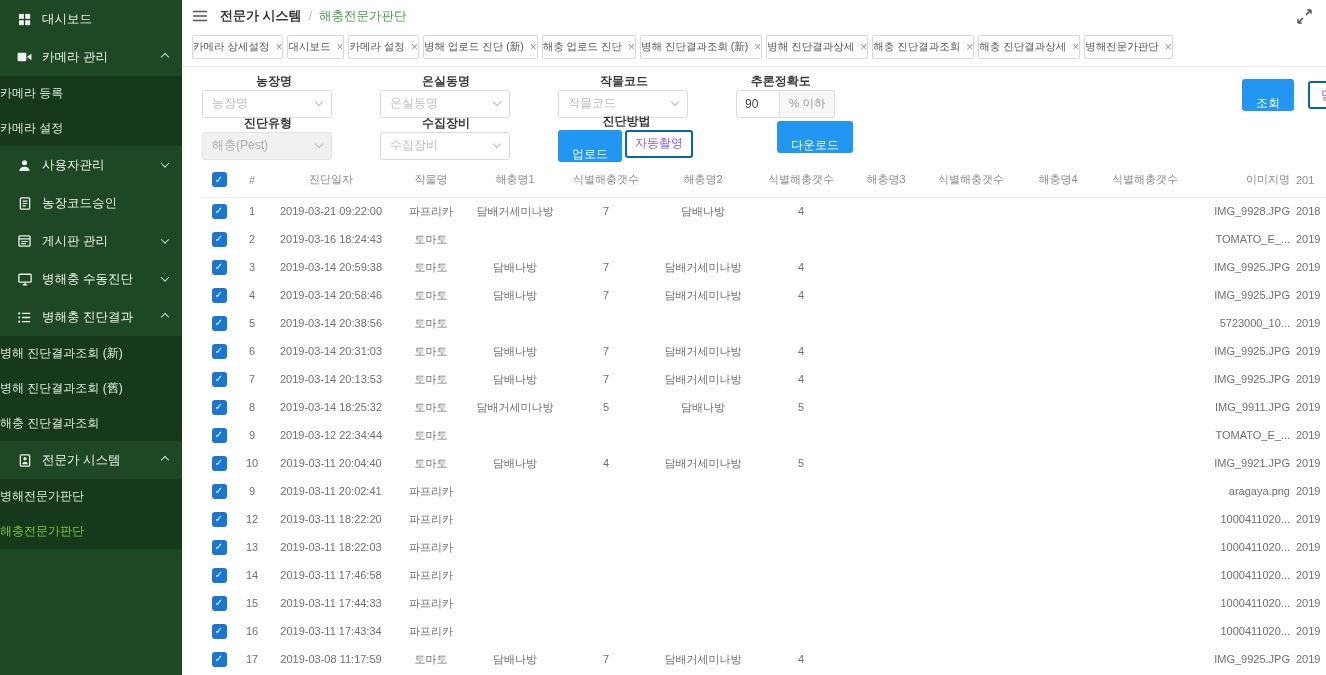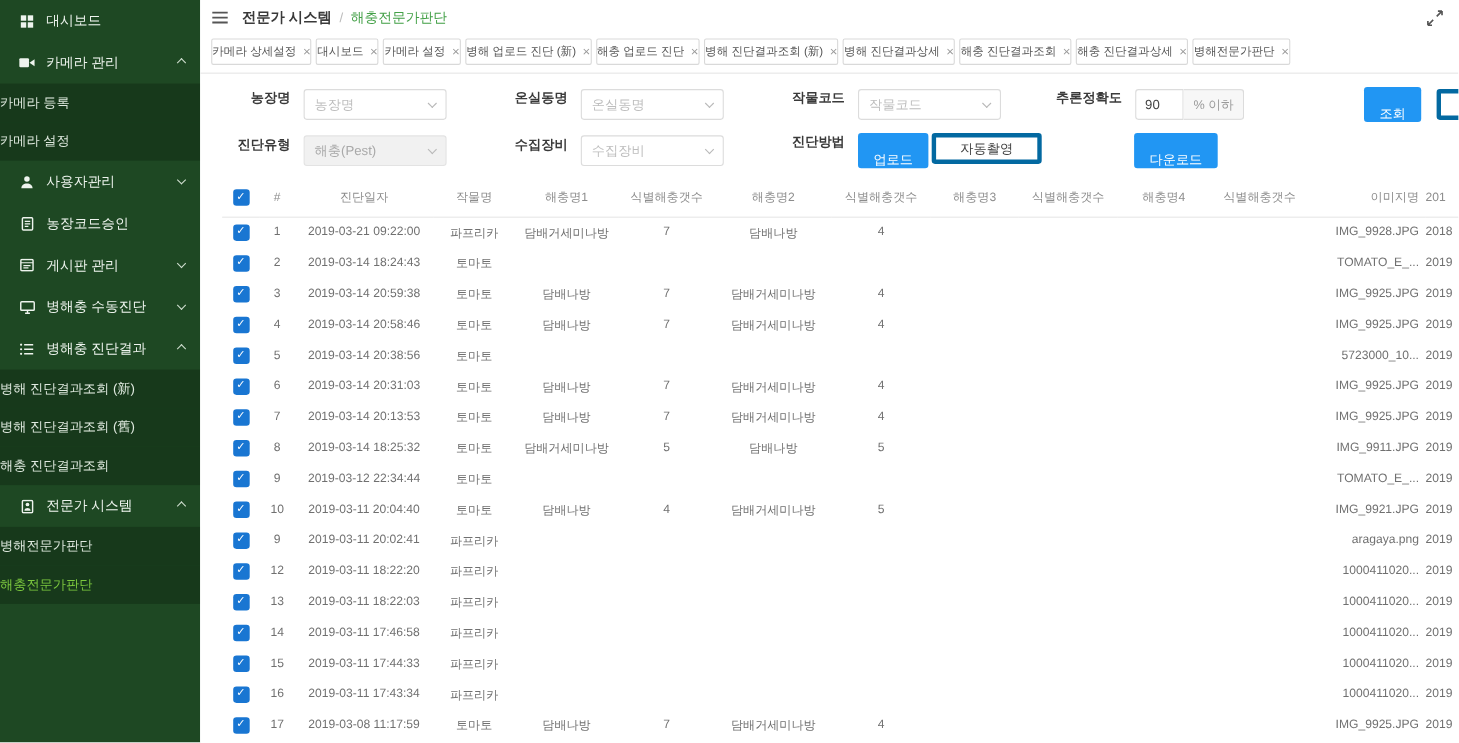--- a/index.html
+++ b/index.html
@@ -36,37 +36,37 @@
     border-radius:2px; padding:0 0; height:24px; font-size:10.5px; color:#555;
     background:#fff; cursor:pointer; }
   .tab .x { color:#9a9a9a; font-size:12px; line-height:1; }
 
   
   .filters { padding:14px 0 12px 20px; flex-shrink:0; }
   .frow { display:flex; align-items:center; height:28px; }
   .frow + .frow { margin-top:14px; }
   .flabel { width:62px; text-align:right; font-size:12px; font-weight:bold; color:#3a3a3a;
     margin-right:12px; flex-shrink:0; white-space:nowrap; }
-  .fgroup { display:flex; align-items:flex-start; }
+  .fgroup { display:flex; align-items:center;flex-direction:column; }
   .fgroup + .fgroup { margin-left:48px; }
   .fselect { width:130px; height:28px; border:1px solid #dcdcdc; border-radius:3px;
     display:flex; align-items:center; padding:0 9px; font-size:12px; color:#bdbdbd;
     background:#fff; cursor:pointer; }
   .fselect.disabled { background:#f1f1f1; border-color:#e3e3e3; color:#a9a9a9; }
   .sel-chev { width:6px; height:6px; border-right:1.4px solid #b9b9b9; border-bottom:1.4px solid #b9b9b9;
     transform:rotate(45deg); margin-left:auto; margin-top:-3px; }
   .igroup { display:flex; }
   .finput { width:44px; height:28px; border:1px solid #dcdcdc; border-radius:3px 0 0 3px;
     padding:0 8px; font-size:12px; color:#444; outline:none; }
   .addon { height:28px; display:flex; align-items:center; padding:0 9px; border:1px solid #dcdcdc;
     border-left:none; border-radius:0 3px 3px 0; background:#f7f7f7; color:#9a9a9a; font-size:11.5px; white-space:nowrap; }
   .btn { height:28px; border:none; border-radius:3px; font-size:12px; cursor:pointer;
     font-family:inherit; white-space:nowrap; }
   .btn.blue { background:#2196f3; color:#fff; padding:16px 14px; }
-  .btn.ghost { background:#fff; border:4px solid #0369a1; color:#404040; padding:0 22px; }
+  .btn.ghost { background:#fff; border:2px solid #0369a1; color:#8b5cf6; padding:0 8px; }
   .search-btn { margin-left:auto; }
   .close-btn { margin-left:14px; margin-right:-32px; width:50px; }
   .method-group { display:flex; gap:3px; }
   .download-btn { margin-left:84px; }
 
   
   .tablewrap { flex:1; overflow:hidden; padding-left:20px; }
   table { border-collapse:collapse; table-layout:fixed; width:1164px; }
   th { height:34px; font-size:11px; color:#8c8c8c; font-weight:normal;
     border-bottom:1px solid #ededed; white-space:nowrap; overflow:hidden; }
@@ -359,21 +359,21 @@
               <td class="al-center"></td>
               <td class="al-center"></td>
               <td class="al-center"></td>
               <td class="al-center"></td>
               <td class="al-right">IMG_9928.JPG</td>
               <td class="al-left">2018</td>
             </tr>
             <tr>
               <td class="al-center"><span class="cb">✓</span></td>
               <td class="al-center">2</td>
-              <td class="al-center">2019-03-14 18:24:43</td>
+              <td class="al-center">2019-03-16 18:24:43</td>
               <td class="al-center">토마토</td>
               <td class="al-center"></td>
               <td class="al-center"></td>
               <td class="al-center"></td>
               <td class="al-center"></td>
               <td class="al-center"></td>
               <td class="al-center"></td>
               <td class="al-center"></td>
               <td class="al-center"></td>
               <td class="al-right">TOMATO_E_...</td>

